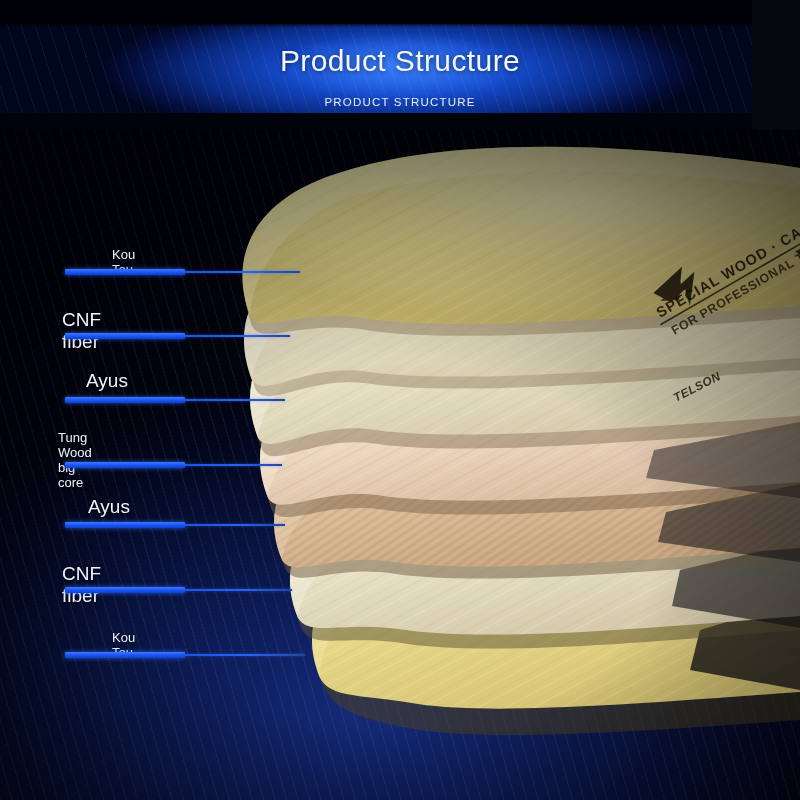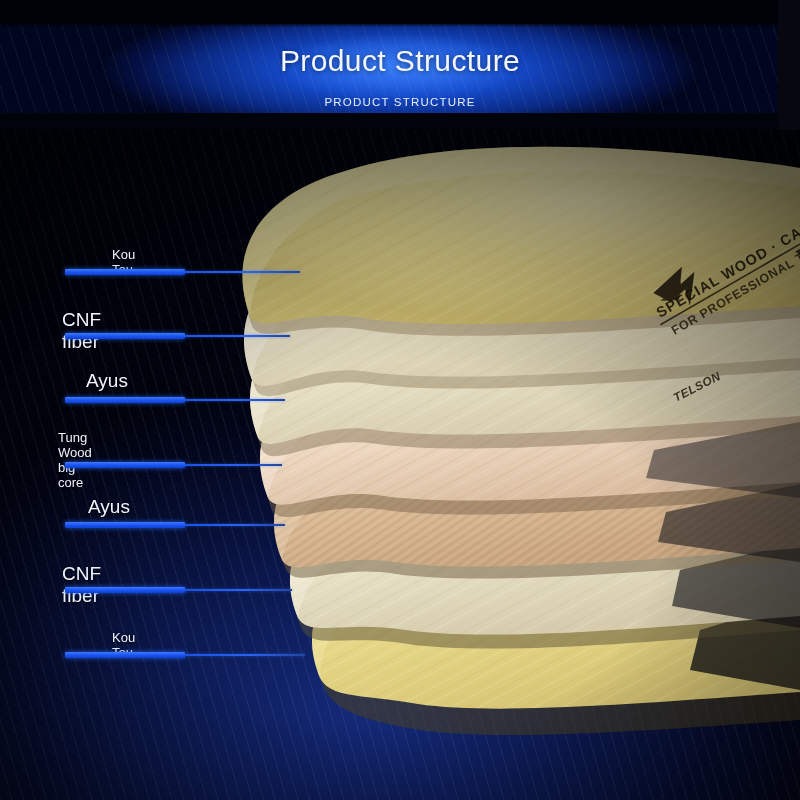--- a/index.html
+++ b/index.html
@@ -3,21 +3,21 @@
 <meta charset="utf-8">
 <style>
   html,body{margin:0;padding:0;background:#05060f;}
   body{width:800px;height:800px;overflow:hidden;
        font-family:"Liberation Sans","DejaVu Sans",sans-serif;}
 
   #stage{position:relative;width:800px;height:800px;overflow:hidden;background:#06070f;}
 
   
   .header{position:absolute;left:0;top:0;width:752px;height:130px;overflow:hidden;
-          background:#000208;padding-left:26px;}
+          background:#000208;}
   .header-glow{position:absolute;left:0;top:22px;width:800px;height:92px;
       background:
         radial-gradient(ellipse 300px 70px at 50% 52%, #1d5ff0 0%, #1449c8 38%, #0a2a85 68%, #041044 88%, #01061f 100%);
   }
   .header-glow2{position:absolute;left:0;top:22px;width:800px;height:92px;
       background:radial-gradient(ellipse 170px 46px at 50% 48%, rgba(80,150,255,.55) 0%, rgba(30,90,230,0) 72%);}
   .hdr-stripes{position:absolute;left:0;top:0;width:800px;height:130px;
       background:repeating-linear-gradient(72deg,
          rgba(255,255,255,.055) 0px, rgba(255,255,255,.055) 1px,
          rgba(255,255,255,0) 1px, rgba(255,255,255,0) 13px);}

